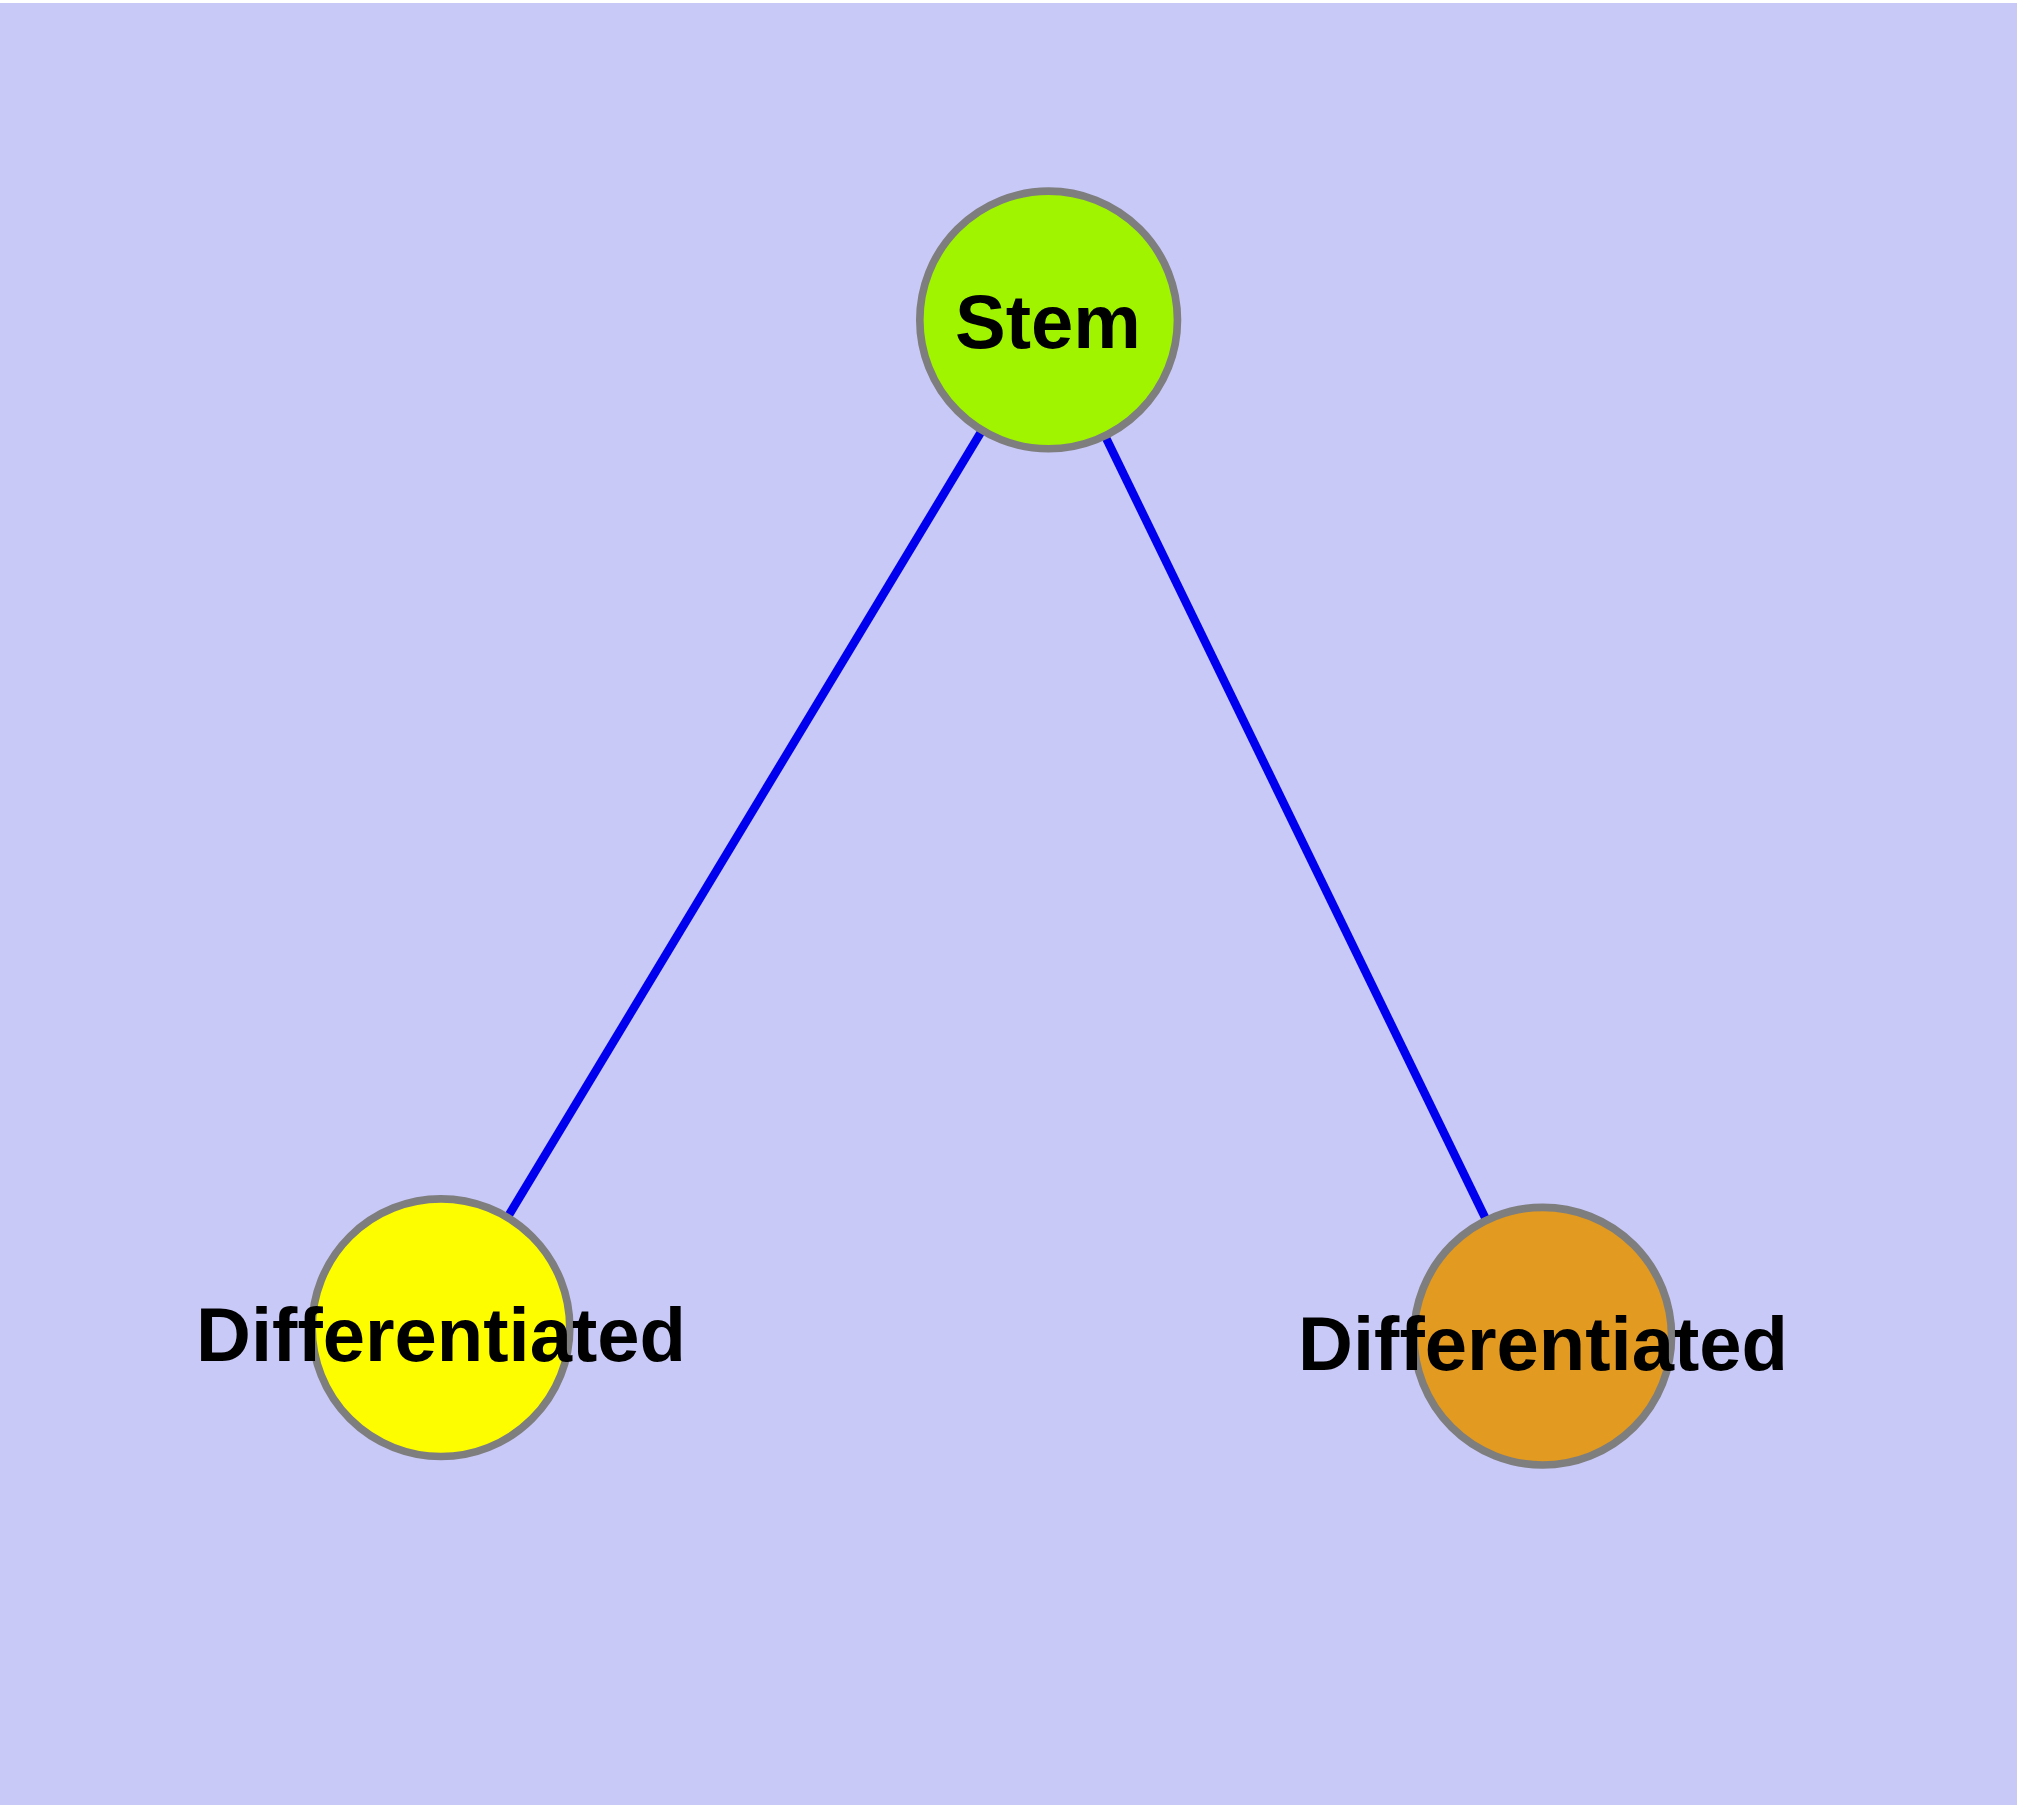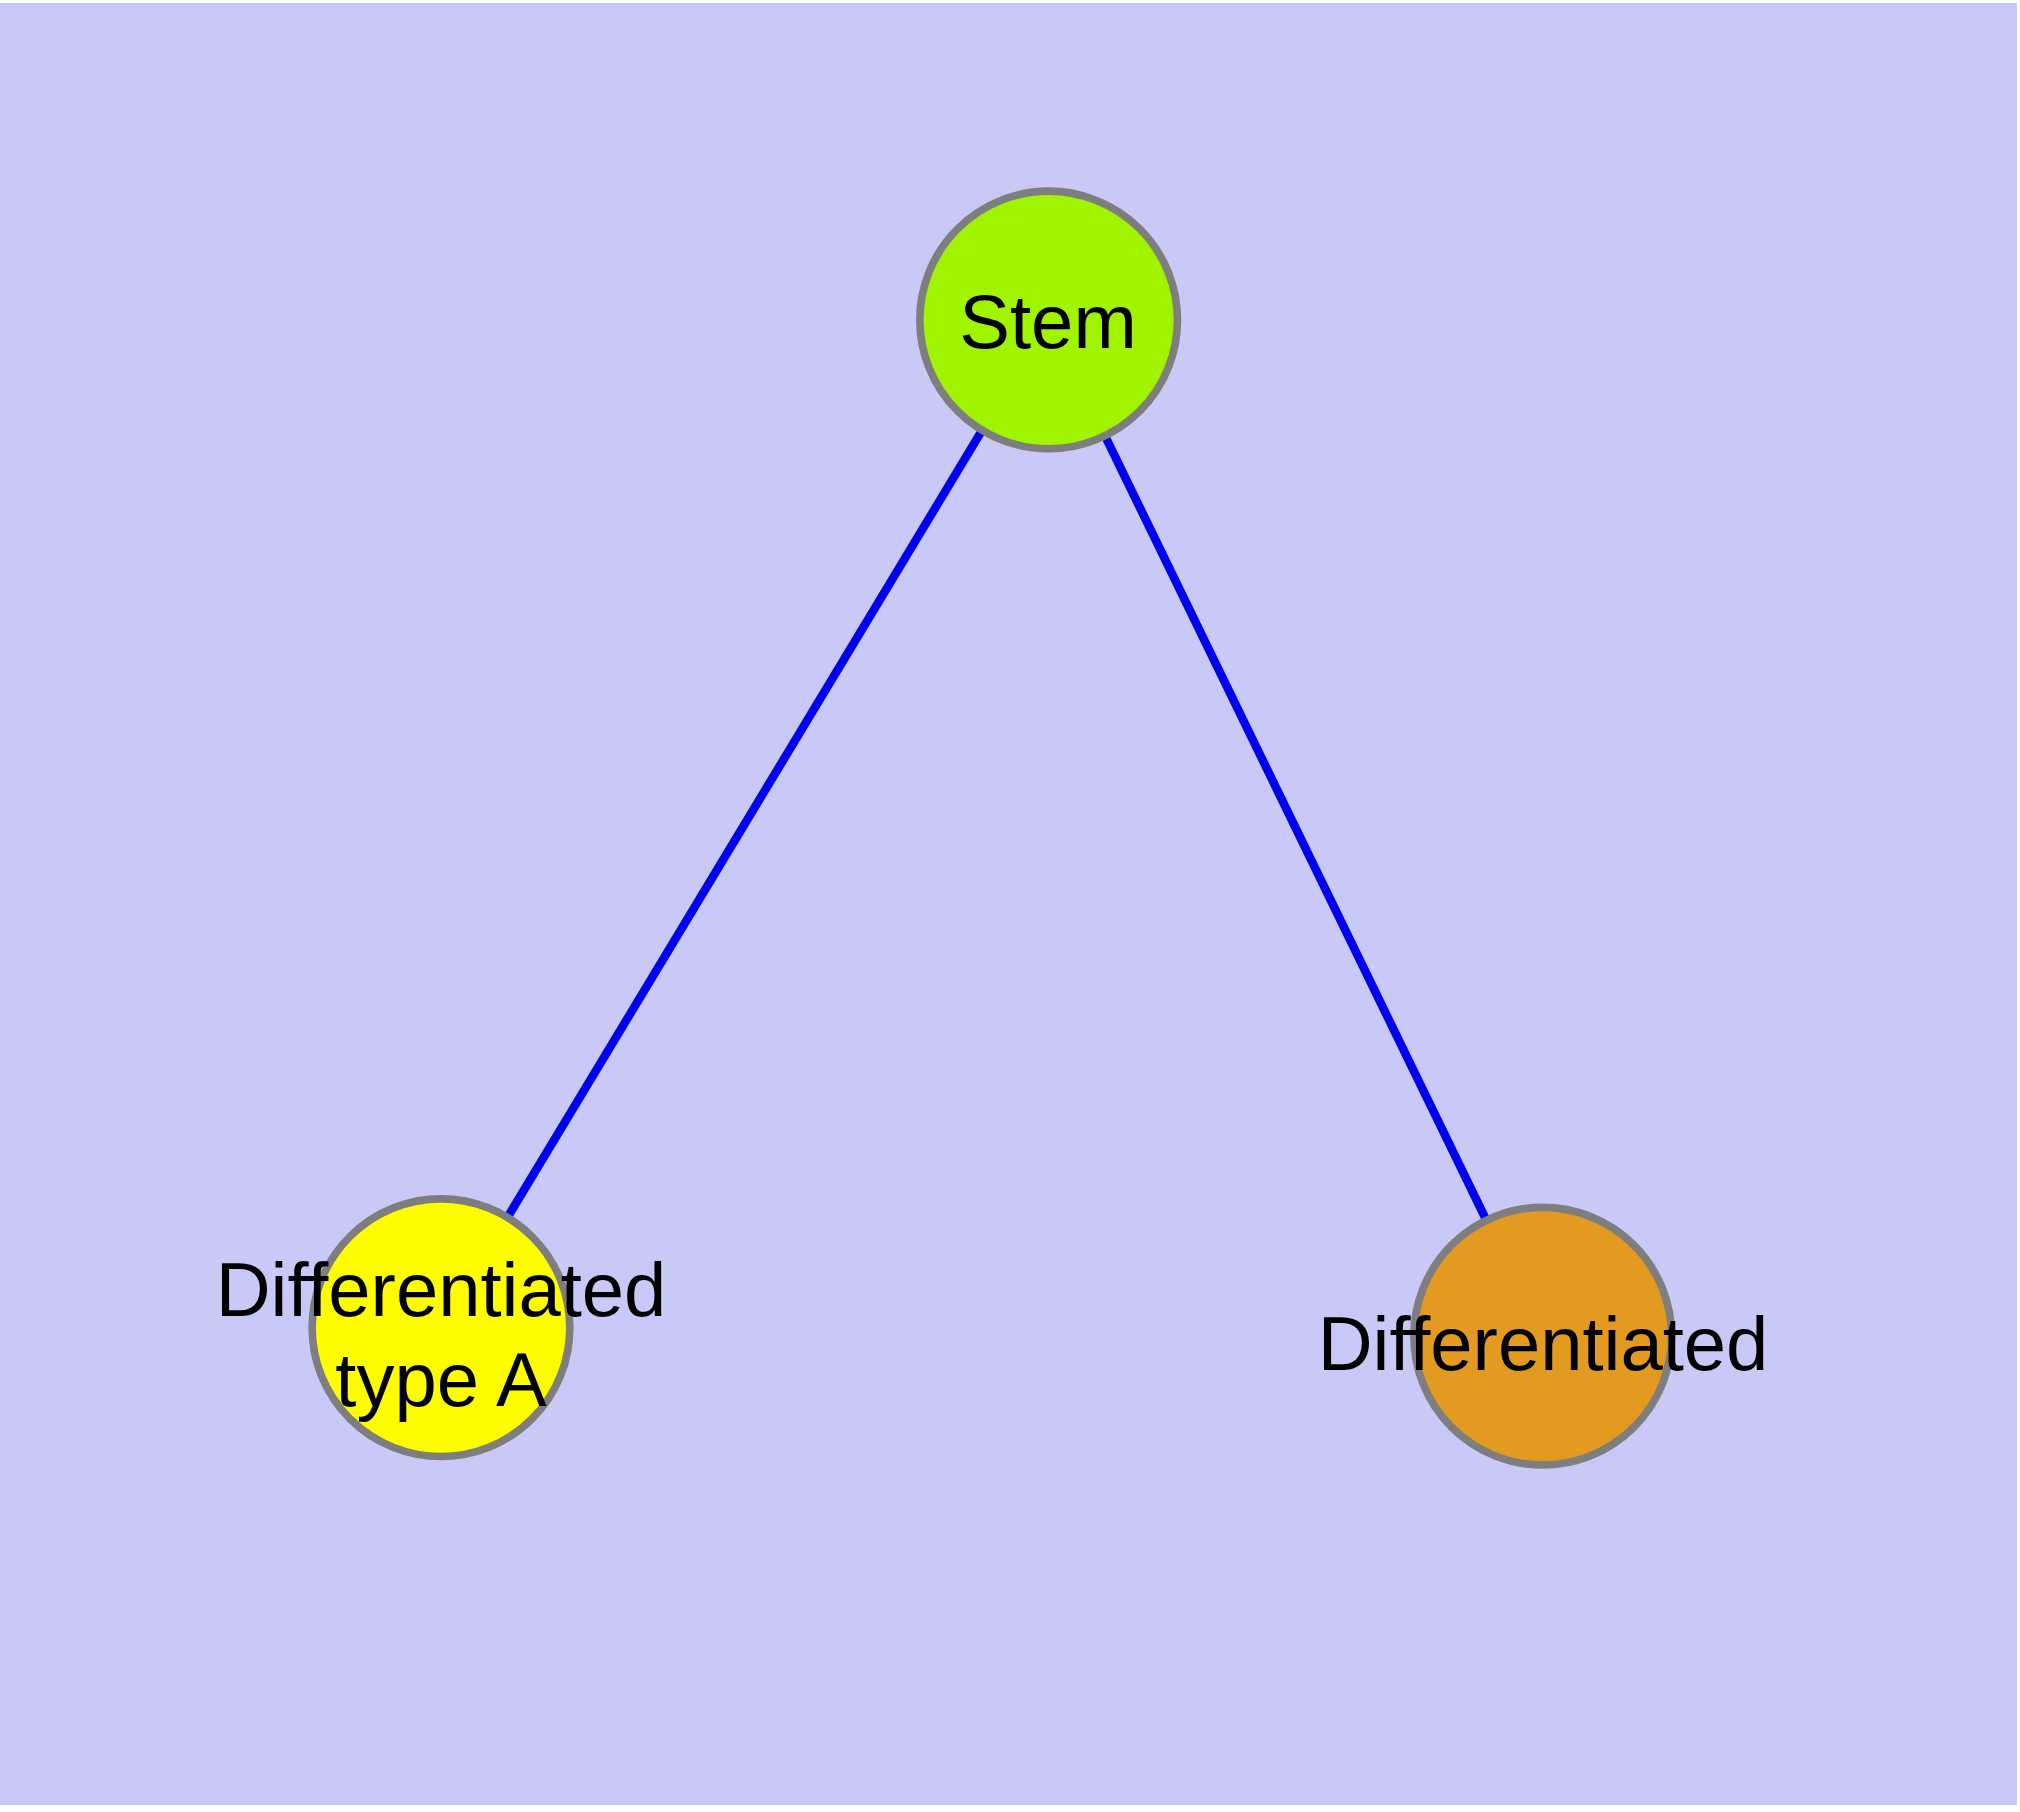--- a/index.html
+++ b/index.html
@@ -25,21 +25,21 @@
   .node {
     stroke: var(--node_border, #7e7e7e);
     stroke-width: 9;
   }
   .node-stem   { fill: var(--stem_fill,   #a0f400); }
   .node-type-a { fill: var(--type_a_fill, #fdfd00); }
   .node-type-b { fill: var(--type_b_fill, #e29a20); }
   .label {
     position: absolute;
     transform: translate(-50%, -50%);
-    font-weight: normal;
+    font-weight: bold;
     font-size: 76px;
     line-height: 90px;
     color: var(--label, #000000);
     text-align: center;
     white-space: nowrap;
   }
   .label-stem   { left: 1048px; top: 319px;  }
   .label-type-a { left: 441px;  top: 1332px; }
   .label-type-b { left: 1543px; top: 1341px; }
 </style>
@@ -56,21 +56,20 @@
     <circle class="node node-type-a" cx="520" cy="1563" r="152"></circle>
     <circle class="node node-type-b" cx="1820" cy="1573" r="152"></circle>
   </svg>
 
   <div class="label label-stem">
     <div>Stem</div>
   </div>
 
   <div class="label label-type-a">
     <div>Differentiated</div>
-    <div>type A</div>
   </div>
 
   <div class="label label-type-b">
     <div>Differentiated</div>
   </div>
 
 </div>
 
 
 </body></html>

